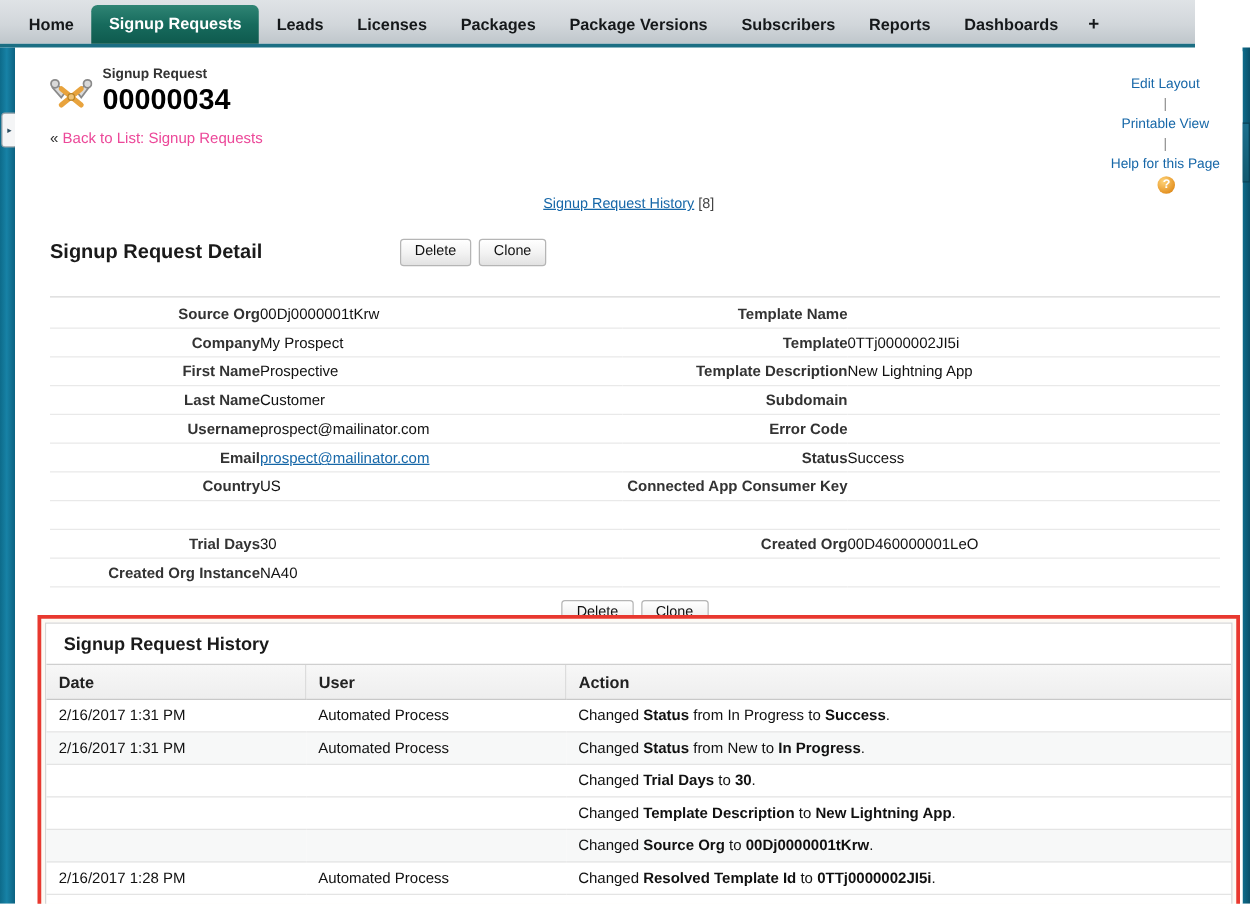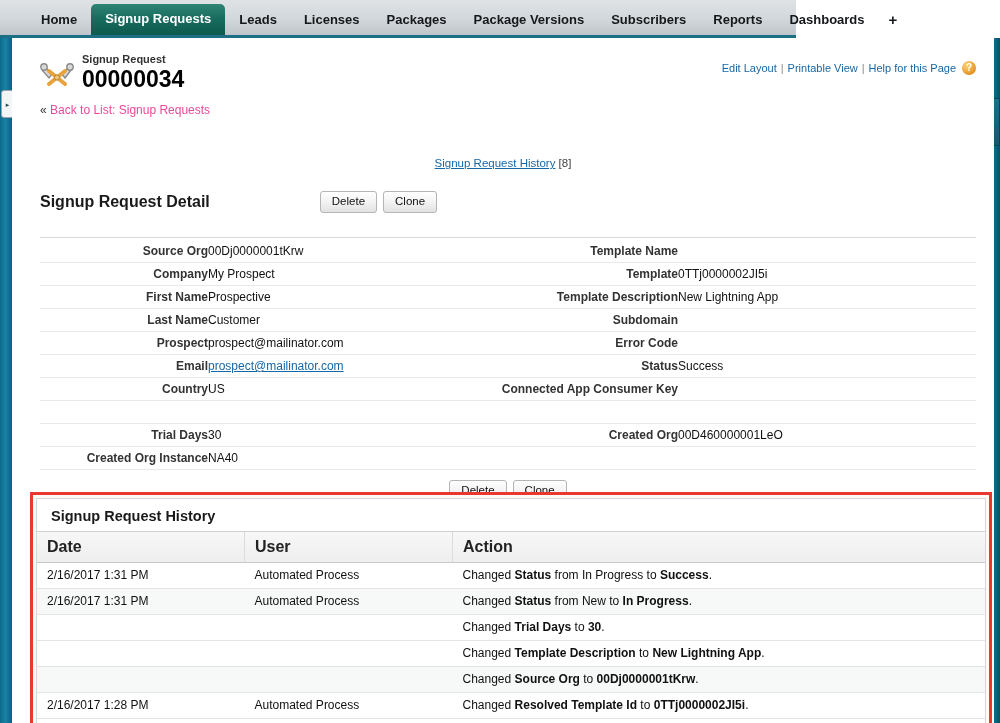--- a/index.html
+++ b/index.html
@@ -79,28 +79,28 @@
     top: 38px;
     width: 6px;
     height: 685px;
     background: linear-gradient(to right, #0e6d8c, #0a506a);
   }
 
   
   .tabbar {
     position: absolute;
     left: 0; top: 0;
-    width: 796px;
+    width: 956px;
     height: 38px;
     background: linear-gradient(to bottom, #dfe3e6 0%, #d2d7db 55%, #bfc6cb 100%);
     border-bottom: 3px solid #1b6e83;
     box-sizing: border-box;
     display: flex;
     align-items: flex-end;
-    padding-left: 28px;
+    padding-left: 10px;
   }
   .tab {
     font-size: 13px;
     font-weight: bold;
     color: #1b1b1b;
     padding: 7px 13px 8px 13px;
     margin-right: 1px;
     line-height: 14px;
     border-radius: 5px 5px 0 0;
     white-space: nowrap;
@@ -169,20 +169,21 @@
   .pg-head-right {
     position: absolute;
     right: 18px;
     top: 20px;
     font-size: 11px;
     color: #555;
     display: flex;
     align-items: center;
     gap: 4px;
     white-space: nowrap;
+    flex-direction: column;
   }
   .pg-head-right a { color: #1667a8; text-decoration: none; }
   .sep { color: #888; }
   .help-icon {
     display: inline-block;
     width: 14px; height: 14px;
     border-radius: 50%;
     background: radial-gradient(circle at 35% 30%, #ffd479, #e59425 70%, #c57714);
     color: #fff;
     font-size: 10px;
@@ -318,21 +319,21 @@
     border-bottom: 1px solid #cfcfcf;
     background: #ffffff;
   }
   table.hist {
     width: 100%;
     border-collapse: collapse;
     table-layout: fixed;
   }
   table.hist th {
     text-align: left;
-    font-size: 16px;
+    font-size: 13px;
     font-weight: bold;
     color: #222;
     background: linear-gradient(to bottom, #f7f7f7, #eeeeee);
     border-bottom: 1px solid #c8c8c8;
     padding: 6px 0 6px 10px;
   }
   table.hist th.c-date { width: 197px; border-right: 1px solid #dcdcdc; }
   table.hist th.c-user { width: 197px; border-right: 1px solid #dcdcdc; }
   table.hist td {
     font-size: 12px;
@@ -441,21 +442,21 @@
               <td class="lbl right-lbl">Template Description</td>
               <td class="val right-val">New Lightning App</td>
             </tr>
             <tr>
               <td class="lbl">Last Name</td>
               <td class="val">Customer</td>
               <td class="lbl right-lbl">Subdomain</td>
               <td class="val right-val"></td>
             </tr>
             <tr>
-              <td class="lbl">Prospect</td>
+              <td class="lbl">Username</td>
               <td class="val">prospect@mailinator.com</td>
               <td class="lbl right-lbl">Error Code</td>
               <td class="val right-val"></td>
             </tr>
             <tr>
               <td class="lbl">Email</td>
               <td class="val"><a href="#">prospect@mailinator.com</a></td>
               <td class="lbl right-lbl">Status</td>
               <td class="val right-val">Success</td>
             </tr>

